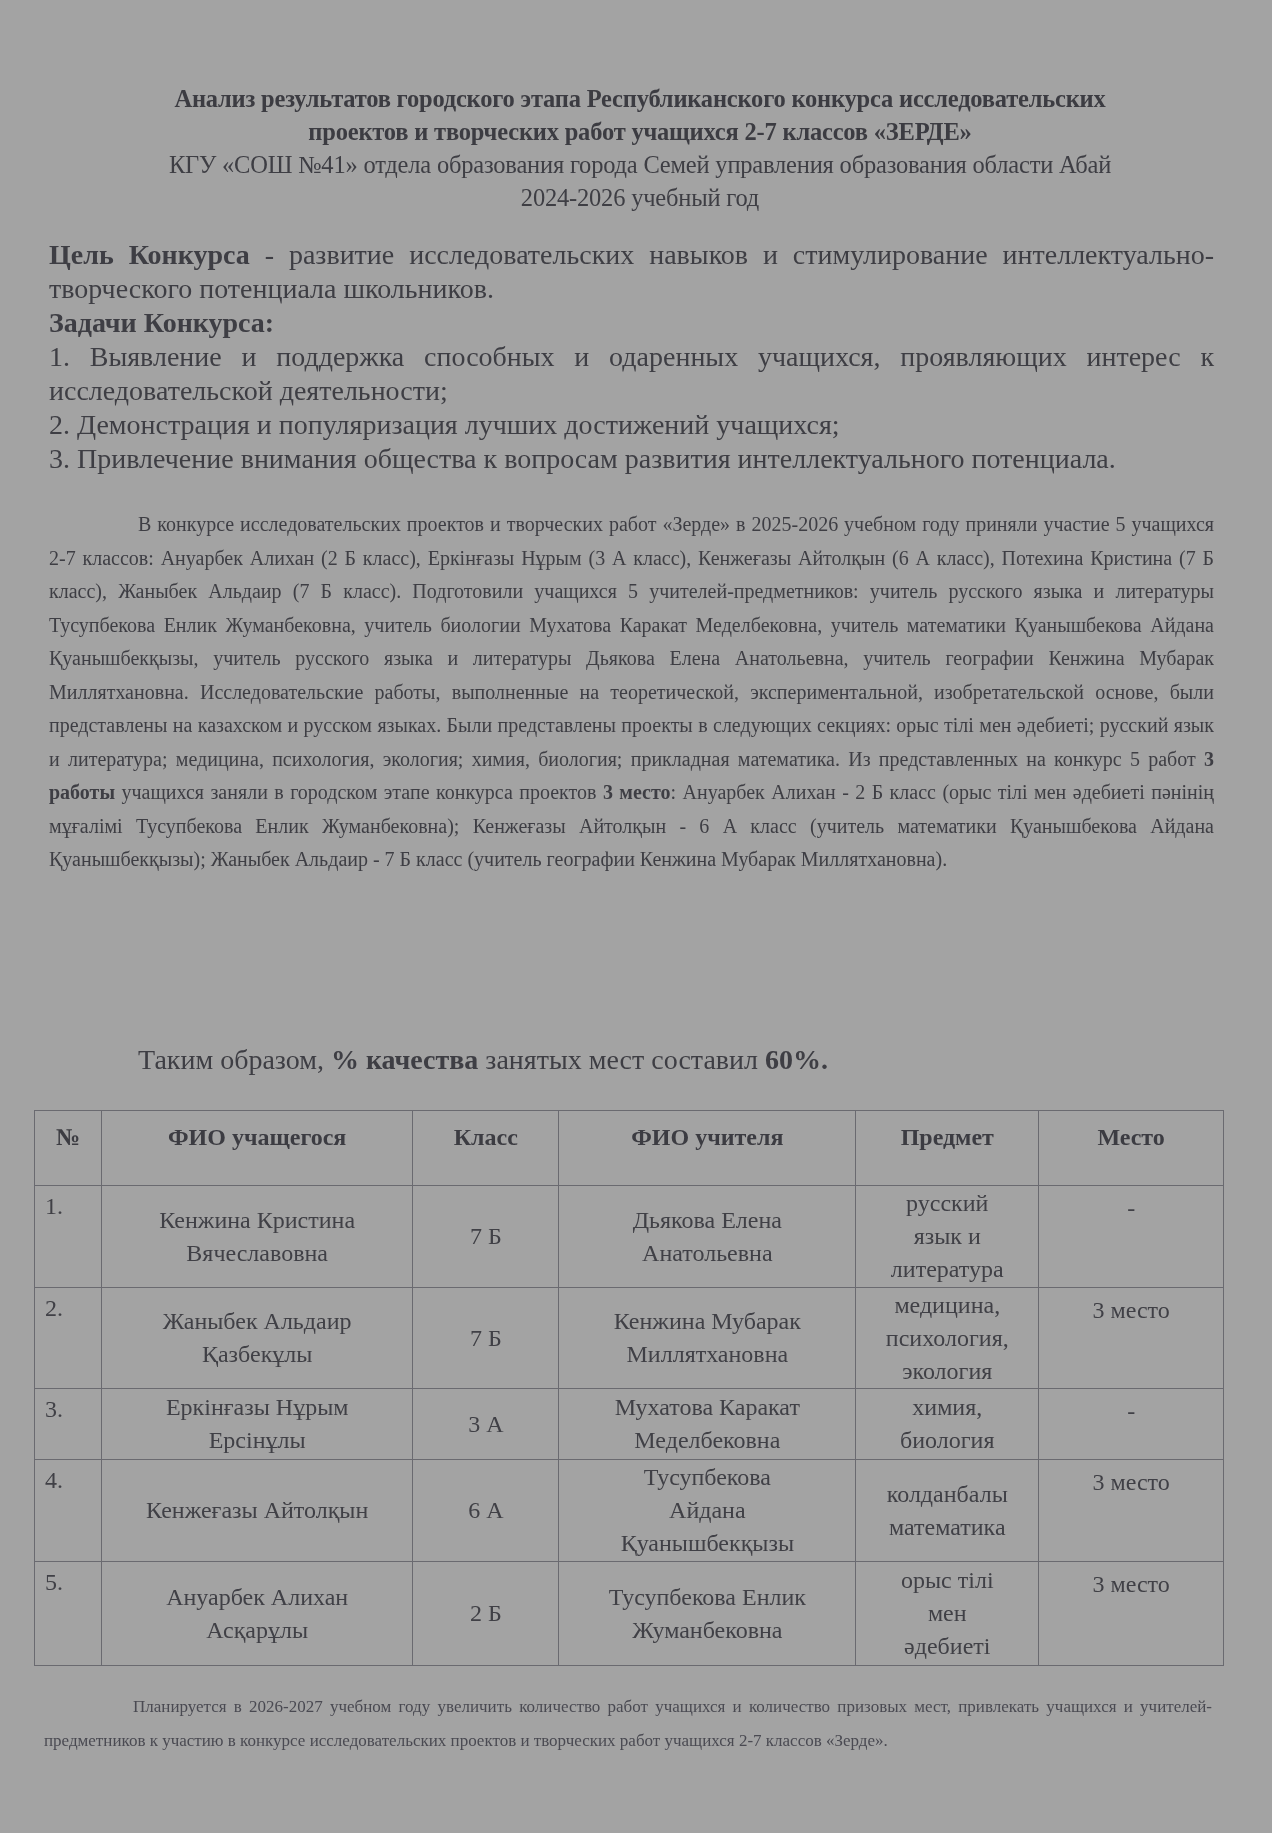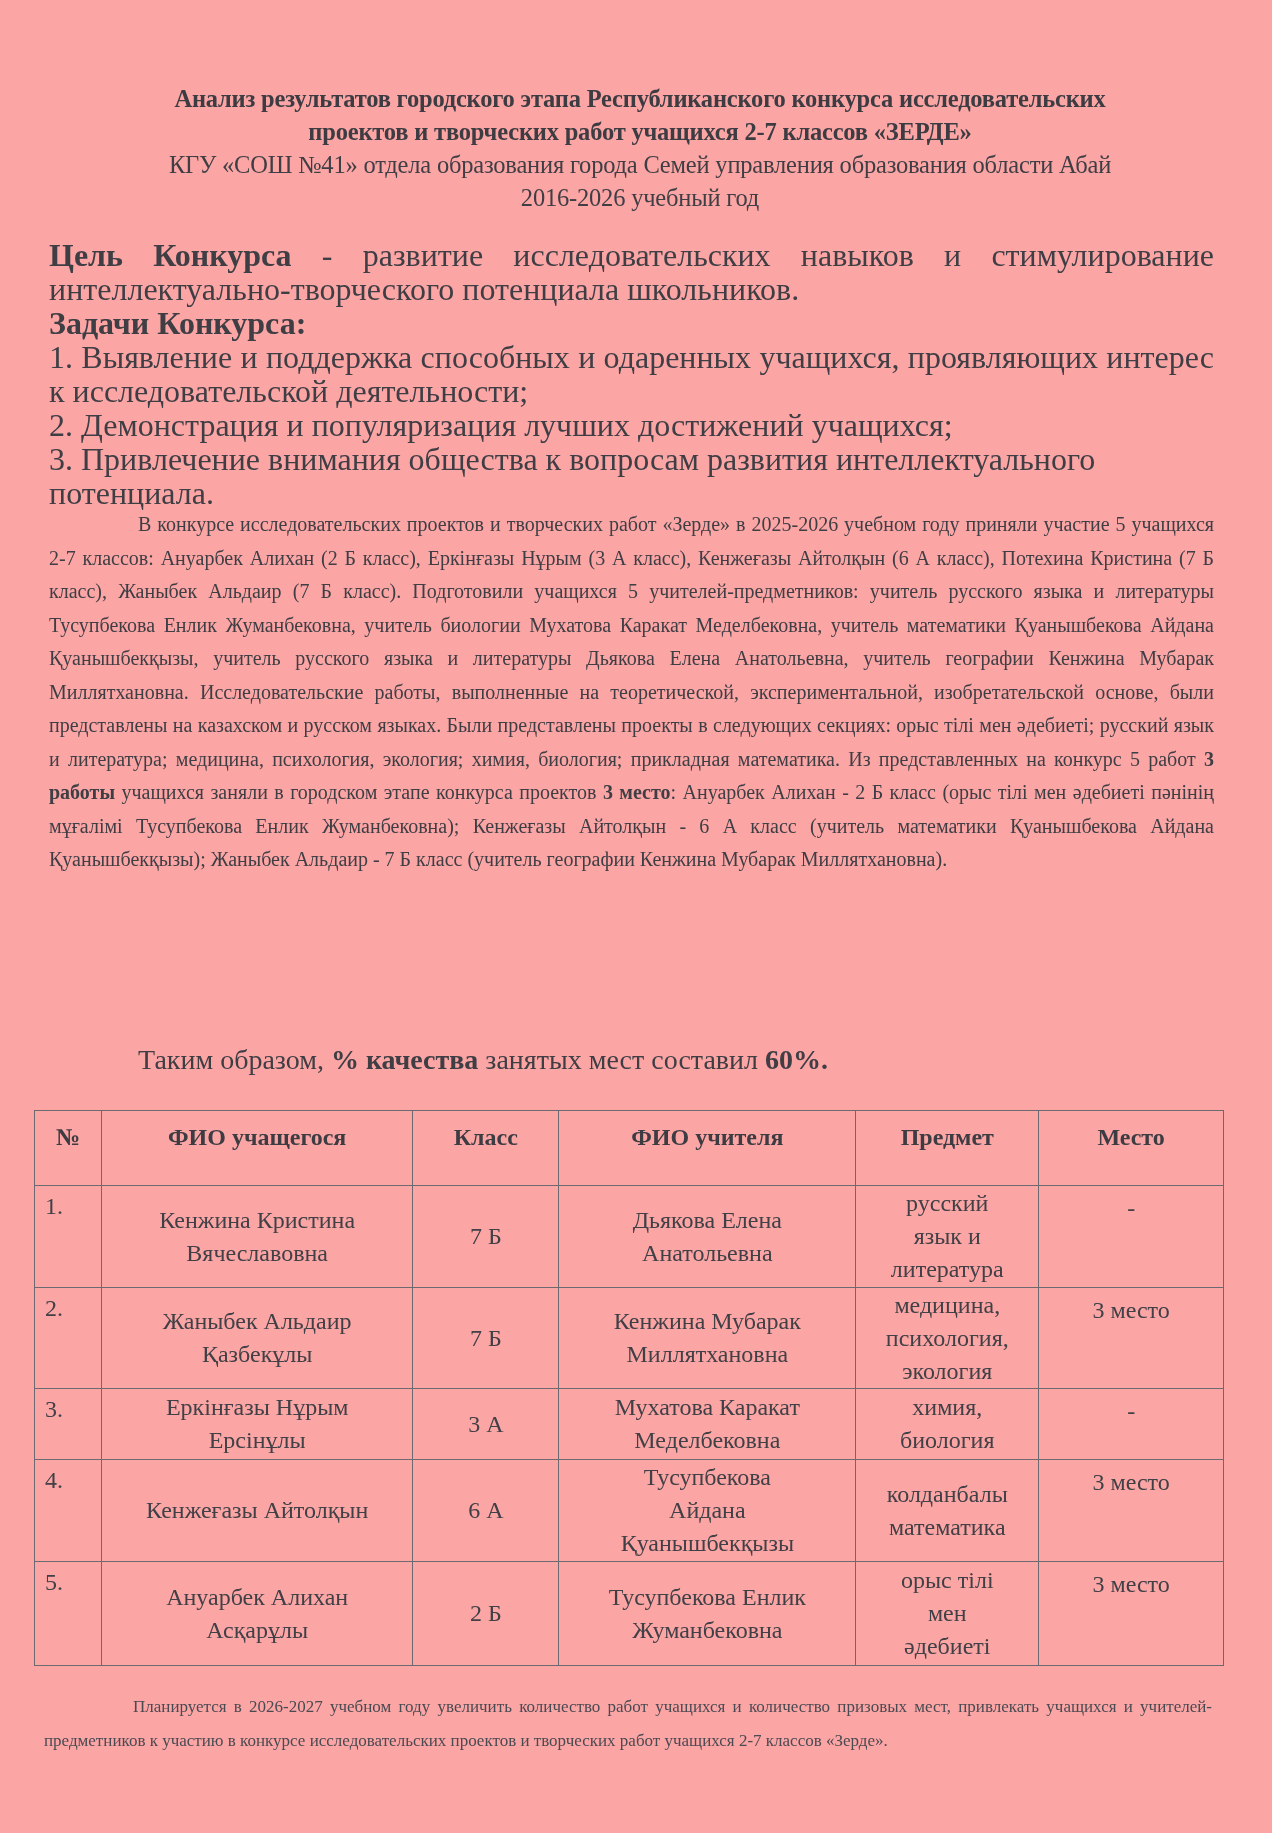--- a/index.html
+++ b/index.html
@@ -13,21 +13,21 @@
       position: relative;
       overflow: hidden;
       font-family: "Liberation Serif", "DejaVu Serif", serif;
       color: #3a3a40;
     }
     .page {
       position: absolute;
       left: 0; top: 0;
       width: 1272px;
       height: 1833px;
-      background: #fca5a5;
+      background: #a3a3a3;
     }
     .title-block {
       position: absolute;
       left: 40px;
       width: 1200px;
       top: 82px;
       text-align: center;
       font-size: 24.5px;
       line-height: 33px;
       letter-spacing: -0.2px;
@@ -37,21 +37,21 @@
       color: #3c3c42;
     }
     .title-block .normal {
       color: #3e3e44;
     }
     .intro {
       position: absolute;
       left: 49px;
       top: 238px;
       width: 1165px;
-      font-size: 32px;
+      font-size: 28px;
       line-height: 34px;
       color: #3e3e44;
     }
     .intro p { margin: 0; }
     .justify { text-align: justify; text-align-last: left; }
     .bold { font-weight: bold; }
     .main-para {
       position: absolute;
       left: 49px;
       top: 508px;
@@ -134,21 +134,21 @@
   </style>
 </head>
 <body>
 
 <div class="page">
 
   <div class="title-block">
     <div class="bold">Анализ результатов городского этапа Республиканского конкурса исследовательских</div>
     <div class="bold">проектов и творческих работ учащихся 2-7 классов «ЗЕРДЕ»</div>
     <div class="normal">КГУ «СОШ №41» отдела образования города Семей управления образования области Абай</div>
-    <div class="normal">2016-2026 учебный год</div>
+    <div class="normal">2024-2026 учебный год</div>
   </div>
 
   <div class="intro">
     <p class="justify">
       <span class="bold">Цель Конкурса</span><span> - развитие исследовательских навыков и стимулирование интеллектуально-творческого потенциала школьников.</span>
     </p>
     <p class="bold">Задачи Конкурса:</p>
     <p class="justify">1. Выявление и поддержка способных и одаренных учащихся, проявляющих интерес к исследовательской деятельности;</p>
     <p>2. Демонстрация и популяризация лучших достижений учащихся;</p>
     <p>3. Привлечение внимания общества к вопросам развития интеллектуального потенциала.</p>

